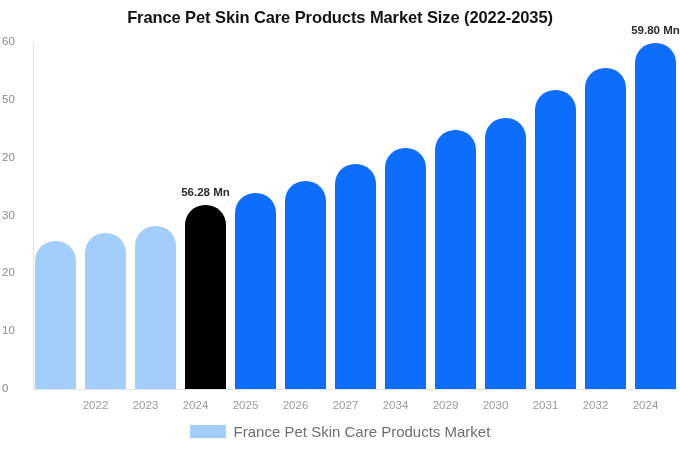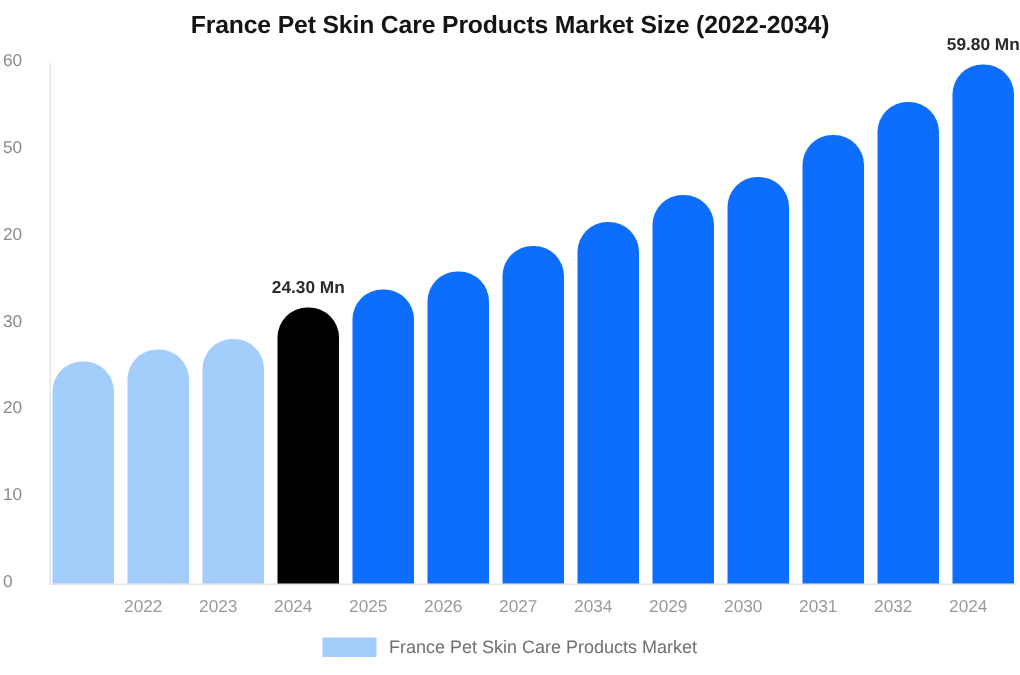--- a/index.html
+++ b/index.html
@@ -139,52 +139,52 @@
     align-items: center;
     gap: 8px;
   }
   .legend-swatch {
     width: 36px;
     height: 13px;
     background: #a3cdfb;
     flex: 0 0 auto;
   }
   .legend-label {
-    font-size: 12px;
+    font-size: 15px;
     color: #6f6f6f;
     white-space: nowrap;
     line-height: 13px;
   }
 </style>
 </head>
 <body>
 
 <div id="chart-root">
 
-  <div id="chart-title">France Pet Skin Care Products Market Size (2022-2034)</div>
+  <div id="chart-title">France Pet Skin Care Products Market Size (2022-2035)</div>
 
   <div id="y-ticks">
       <div class="y-tick" style="top: 36px;">60</div>
       <div class="y-tick" style="top: 93.8333px;">50</div>
       <div class="y-tick" style="top: 151.667px;">20</div>
       <div class="y-tick" style="top: 209.5px;">30</div>
       <div class="y-tick" style="top: 267.333px;">20</div>
       <div class="y-tick" style="top: 325.167px;">10</div>
       <div class="y-tick" style="top: 383px;">0</div>
     </div>
 
   <div id="y-axis-line"></div>
   <div id="x-axis-line"></div>
 
   <div id="bars-layer">
       <div class="bar historic" style="left: 35px; height: 148.053px; background: rgb(163, 205, 251);"></div>
       <div class="bar historic" style="left: 85px; height: 156.15px; background: rgb(163, 205, 251);"></div>
       <div class="bar historic" style="left: 135px; height: 163.09px; background: rgb(163, 205, 251);"></div>
       <div class="bar current" style="left: 185px; height: 184.083px; background: rgb(0, 0, 0);"></div>
-      <div class="data-label" style="width: 96px; left: 157.5px; top: 185.917px;">24.30 Mn</div>
+      <div class="data-label" style="width: 96px; left: 157.5px; top: 185.917px;">56.28 Mn</div>
       <div class="bar forecast" style="left: 235px; height: 196.055px; background: rgb(13, 110, 253);"></div>
       <div class="bar forecast" style="left: 285px; height: 208.2px; background: rgb(13, 110, 253);"></div>
       <div class="bar forecast" style="left: 335px; height: 224.972px; background: rgb(13, 110, 253);"></div>
       <div class="bar forecast" style="left: 385px; height: 241.165px; background: rgb(13, 110, 253);"></div>
       <div class="bar forecast" style="left: 435px; height: 259.093px; background: rgb(13, 110, 253);"></div>
       <div class="bar forecast" style="left: 485px; height: 271.238px; background: rgb(13, 110, 253);"></div>
       <div class="bar forecast" style="left: 535px; height: 298.998px; background: rgb(13, 110, 253);"></div>
       <div class="bar forecast" style="left: 585px; height: 320.975px; background: rgb(13, 110, 253);"></div>
       <div class="bar forecast" style="left: 635px; height: 345.843px; background: rgb(13, 110, 253);"></div>
       <div class="data-label" style="width: 96px; left: 607.5px; top: 24.1567px;">59.80 Mn</div>

